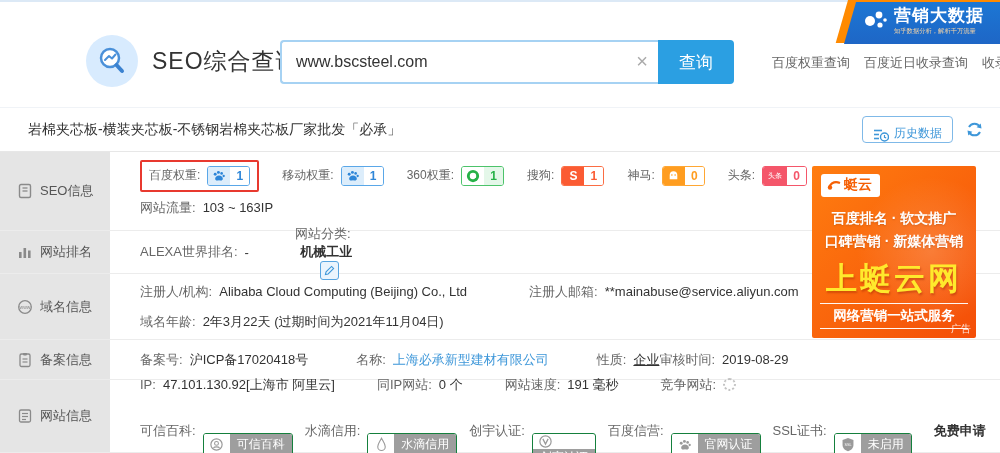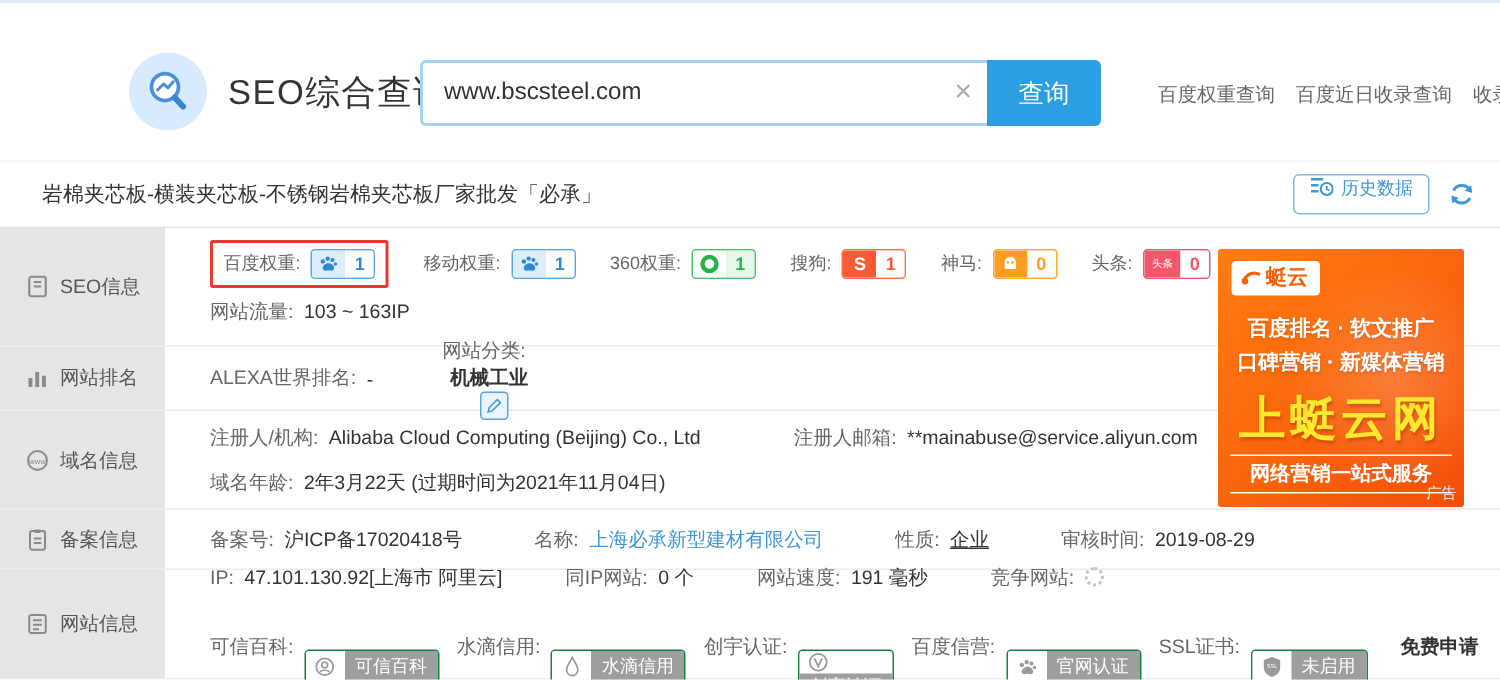--- a/index.html
+++ b/index.html
@@ -23,21 +23,21 @@
   .ribbon { position:absolute; right:0; top:0; width:152px; height:42px; cursor:pointer; }
   .ribbon .orange-back { position:absolute; left:-6px; top:-3px; width:160px; height:44px; background:#ff8a00; transform:skewX(-16deg); }
   .ribbon .blue-front { position:absolute; left:2px; top:0; width:158px; height:42px; background:linear-gradient(180deg,#1c77d4,#1e66c6); transform:skewX(-16deg); }
   .ribbon .rb-content { position:absolute; left:14px; top:4px; display:flex; align-items:center; gap:6px; }
   .rb-title { color:#fff; font-size:17px; font-weight:bold; letter-spacing:1px; line-height:20px; }
   .rb-sub { color:#ffd9a6; font-size:7px; transform:scale(.9); transform-origin:left; white-space:nowrap; }
 
   
   .titlebar { height:44px; display:flex; align-items:center; padding:0 16px 0 28px; border-bottom:1px solid #e7e7e7; }
   .page-title { font-size:14px; color:#333; flex:1; }
-  .history-btn { display:flex; align-items:flex-start; gap:5px; border:1px solid #7fb9e8; color:#3e97d9; background:#fff; border-radius:4px; height:27px; padding:0 10px; font-size:12px; cursor:pointer; font-family:inherit; }
+  .history-btn { display:flex; align-items:flex-end; gap:5px; border:1px solid #7fb9e8; color:#3e97d9; background:#fff; border-radius:4px; height:27px; padding:0 10px; font-size:12px; cursor:pointer; font-family:inherit; }
   .refresh { margin-left:12px; cursor:pointer; display:flex; align-items:center; }
 
   
   main { position:relative; width:100%; }
   .row { display:flex; border-bottom:1px solid #ececec; }
   .row:last-child { border-bottom:1px solid #dedede; }
   .row-label { width:110px; min-width:110px; background:#e5e5e5; display:flex; align-items:center; gap:7px; padding-left:17px; font-size:13px; color:#555; }
   .row-content { flex:1; display:flex; flex-direction:column; justify-content:center; padding-left:30px; font-size:13px; }
   .r-seo { height:79px; } .r-rank { height:43px; } .r-domain { height:66px; } .r-icp { height:40px; } .r-site { height:73px; }
   .line { display:flex; align-items:center; }
@@ -106,20 +106,38 @@
     <span class="clear-x">×</span>
     <button class="query-btn">查询</button>
   </div>
 
   <nav class="header-links">
     <a href="#">百度权重查询</a>
     <a href="#">百度近日收录查询</a>
     <a href="#">收录查询</a>
   </nav>
 
+  <div class="ribbon">
+    <div class="orange-back"></div>
+    <div class="blue-front"></div>
+    <div class="rb-content">
+      <span>
+        <svg width="26" height="26" viewBox="0 0 26 26">
+          <circle cx="8" cy="13" r="5" fill="#fff"></circle>
+          <circle cx="17" cy="7" r="3.4" fill="#fff"></circle>
+          <circle cx="18" cy="17" r="2.6" fill="#fff"></circle>
+          <circle cx="23" cy="12" r="1.8" fill="#fff"></circle>
+        </svg>
+      </span>
+      <span>
+        <div class="rb-title">营销大数据</div>
+        <div class="rb-sub">知乎数据分析，解析千万流量</div>
+      </span>
+    </div>
+  </div>
 </header>
 
 <div class="titlebar">
   <div class="page-title">岩棉夹芯板-横装夹芯板-不锈钢岩棉夹芯板厂家批发「必承」</div>
   <button class="history-btn">
     <span>
       <svg width="16" height="14" viewBox="0 0 16 14">
         <line x1="1" y1="2.5" x2="9" y2="2.5" stroke="#3e97d9" stroke-width="1.6"></line>
         <line x1="1" y1="6.5" x2="6" y2="6.5" stroke="#3e97d9" stroke-width="1.6"></line>
         <line x1="1" y1="10.5" x2="6" y2="10.5" stroke="#3e97d9" stroke-width="1.6"></line>
@@ -319,21 +337,21 @@
           <span class="val">沪ICP备17020418号</span>
         </span>
         <span class="fld" style="margin-left:48px;">
           <span class="lbl">名称:</span>
           <span class="val link">上海必承新型建材有限公司</span>
         </span>
         <span class="fld" style="margin-left:48px;">
           <span class="lbl">性质:</span>
           <span class="val underline">企业</span>
         </span>
-        <span class="fld" style="margin-left:48px;align-items:center;">
+        <span class="fld" style="align-items:center;">
           <span class="lbl">审核时间:</span>
           <span class="val">2019-08-29</span>
         </span>
       </div>
     </div>
   </div>
 
   <div class="row r-site">
     <div class="row-label">
       <span>

